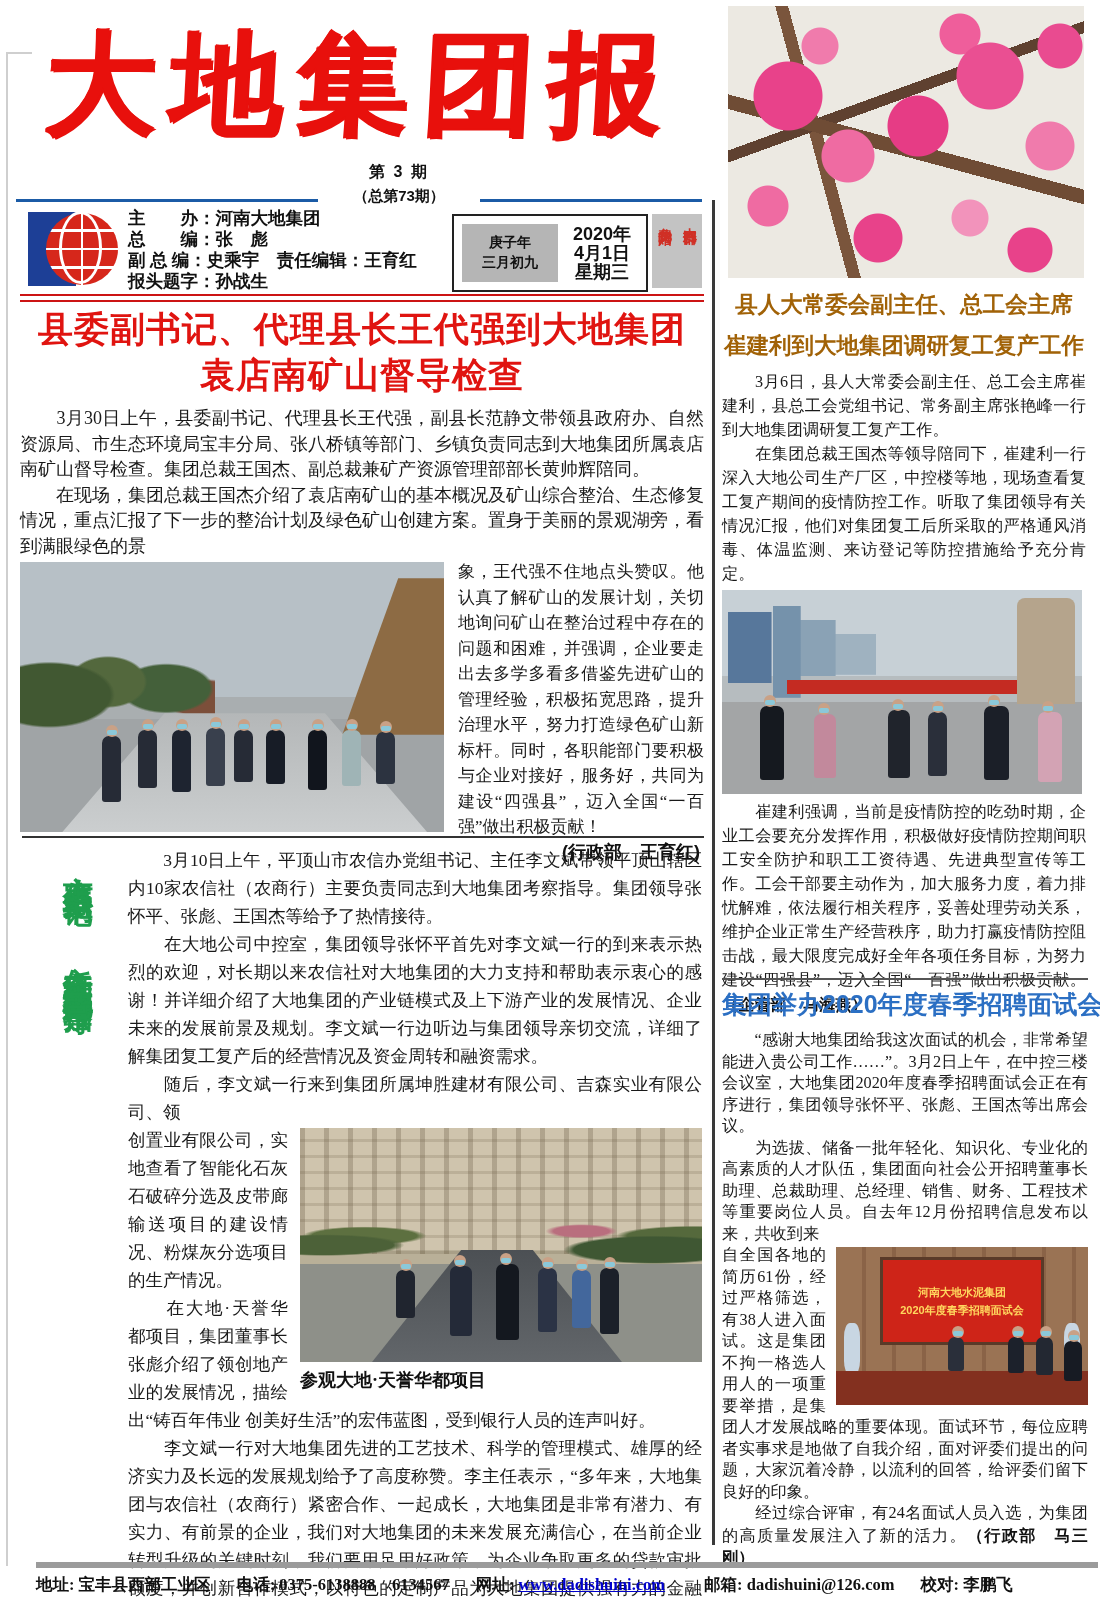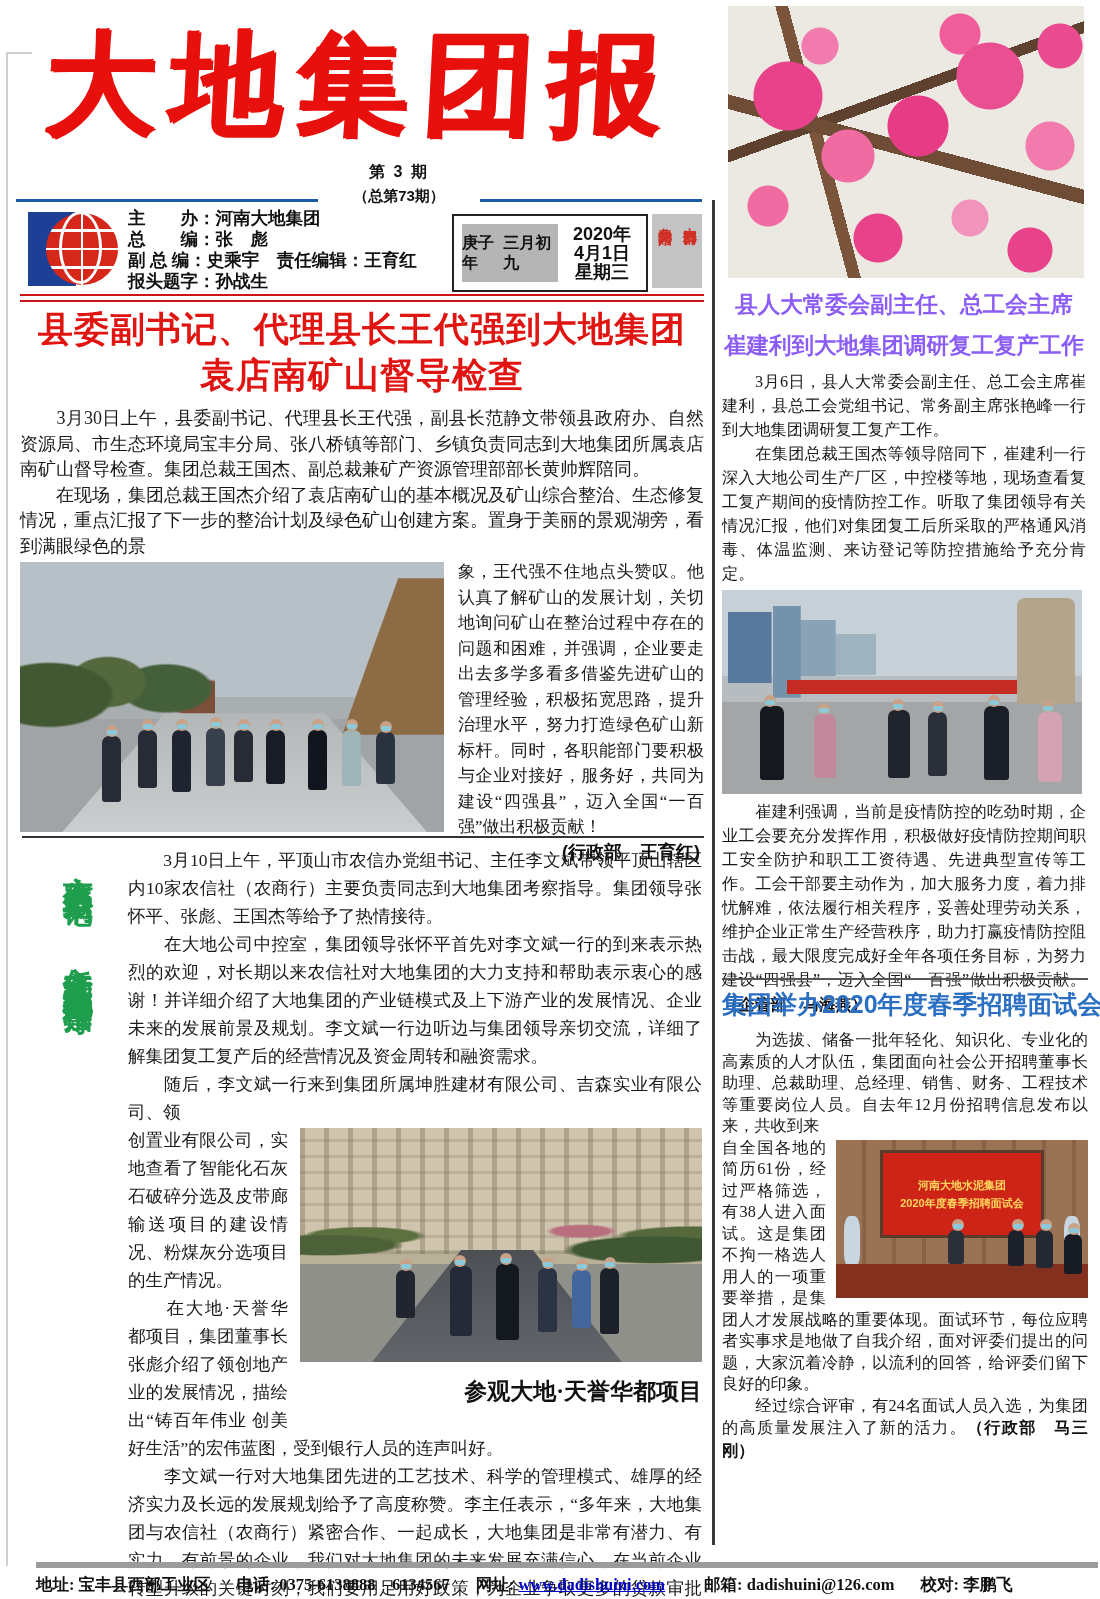--- a/index.html
+++ b/index.html
@@ -28,22 +28,22 @@
     background-image:
       linear-gradient(0deg, transparent 0 22%, #fff 22% 26%, transparent 26% 48%, #fff 48% 52%, transparent 52% 74%, #fff 74% 78%, transparent 78%),
       linear-gradient(90deg, transparent 0 48%, #fff 48% 52%, transparent 52%);}
   .globe::before{content:"";position:absolute;left:18%;top:-2px;width:60%;height:102%;
     border:3px solid #fff;border-radius:50%;box-sizing:border-box;}
 
   .mast-info{left:128px;top:208px;width:330px;font-size:17.5px;font-weight:600;line-height:21px;color:#111;}
   .mast-info div{white-space:nowrap;}
 
   .date-box{left:452px;top:214px;width:192px;height:74px;border:2px solid #222;display:flex;align-items:center;background:#fff;}
-  .lunar-box{margin-left:8px;width:96px;height:58px;background:#b5b5b5;display:flex;
-    align-items:center;justify-content:center;font-size:16px;font-weight:600;color:#111;line-height:20px;}
+  .lunar-box{margin-left:8px;width:96px;height:58px;background:#b5b5b5;display:flex;flex-direction:column;
+    align-items:center;justify-content:center;font-size:14px;font-weight:600;color:#111;line-height:20px;}
   .greg-box{flex:1;text-align:center;font-family:"Liberation Sans",sans-serif;font-size:18px;font-weight:bold;line-height:19px;color:#111;}
   .tag-box{left:652px;top:214px;width:50px;height:74px;background:#c3c3c3;display:flex;justify-content:center;gap:3px;
     padding:3px 0;box-sizing:border-box;}
   .tag-box span{writing-mode:vertical-lr;font-size:14px;font-weight:bold;color:#d03026;letter-spacing:1px;line-height:22px;}
 
   .red-double{left:20px;top:294px;width:684px;height:8px;border-top:2.5px solid #cc1414;border-bottom:2.5px solid #cc1414;box-sizing:border-box;}
 
   
   .divider-v{left:712px;top:200px;width:2.5px;height:1345px;background:#3a3a3a;}
 
@@ -89,21 +89,21 @@
                repeating-linear-gradient(0deg, rgba(96,82,58,.18) 0 3px, transparent 3px 16px);}
   .res-trees{position:absolute;left:0;top:28%;width:100%;height:40%;
     background:
      radial-gradient(ellipse at 6% 55%, #4c6138 0 13%, transparent 15%),
      radial-gradient(ellipse at 16% 45%, #5d7040 0 11%, transparent 13%),
      radial-gradient(ellipse at 88% 60%, #3f5733 0 16%, transparent 18%),
      radial-gradient(ellipse at 98% 45%, #55693c 0 12%, transparent 14%),
      radial-gradient(ellipse at 70% 40%, #b96e7e 0 7%, transparent 9%);}
   .res-path{position:absolute;left:12%;right:14%;top:52%;bottom:0;background:linear-gradient(#4c5054,#62666a);
     clip-path:polygon(38% 0,62% 0,92% 100%,8% 100%);}
-  .photo-caption{text-align:right;font-size:23px;font-weight:600;margin-top:16px;color:#111;}
+  .photo-caption{text-align:left;font-size:18px;font-weight:600;margin-top:4px;color:#111;}
 
   
   .photo-flowers{left:728px;top:6px;width:356px;height:272px;
     background-image:
       radial-gradient(circle at 60px 90px, #e8428a 0 34px, transparent 35px),
       radial-gradient(circle at 120px 150px, #ef6ba2 0 26px, transparent 27px),
       radial-gradient(circle at 190px 120px, #e63c85 0 30px, transparent 31px),
       radial-gradient(circle at 262px 70px, #ea4f92 0 33px, transparent 34px),
       radial-gradient(circle at 322px 140px, #f07bac 0 24px, transparent 25px),
       radial-gradient(circle at 40px 200px, #ef6ba2 0 20px, transparent 21px),
@@ -113,21 +113,21 @@
       radial-gradient(circle at 92px 40px, #f07bac 0 18px, transparent 19px),
       radial-gradient(circle at 232px 28px, #ef5e9b 0 20px, transparent 21px),
       radial-gradient(circle at 332px 40px, #e94b90 0 22px, transparent 23px),
       linear-gradient(15deg, transparent 0 46%, #6f4c35 46% 50%, transparent 50%),
       linear-gradient(-20deg, transparent 0 61%, #5f4130 61% 64%, transparent 64%),
       linear-gradient(75deg, transparent 0 28%, #7a553c 28% 31%, transparent 31%);
     background-color:#ece9e2;}
 
   .a3{left:722px;top:288px;width:364px;font-size:16.2px;line-height:24px;text-align:justify;color:#191919;}
   .a3 p{margin:0;}
-  .a3-head{font-family:"Liberation Sans",sans-serif;color:#8b5cf6;font-weight:900;text-align:center;
+  .a3-head{font-family:"Liberation Sans",sans-serif;color:#a16207;font-weight:900;text-align:center;
     font-size:22.5px;line-height:33px;margin-bottom:8px;white-space:nowrap;}
   .photo-factory{width:360px;height:204px;position:relative;overflow:hidden;margin:4px 0 6px 0;
     background:linear-gradient(#c7d0d6 0 42%, #b6bcbf 42% 55%, #a3a5a6 55% 100%);}
   .fac-machines{position:absolute;left:0;top:8%;width:55%;height:50%;
     background:
       linear-gradient(#57779b 0 0) 4% 20%/22% 70% no-repeat,
       linear-gradient(#7592ab 0 0) 30% 0/14% 90% no-repeat,
       linear-gradient(#8aa2b5 0 0) 48% 30%/18% 55% no-repeat,
       linear-gradient(#9fb2c0 0 0) 70% 45%/26% 40% no-repeat;}
   .fac-silo{position:absolute;right:2%;top:4%;width:16%;height:52%;background:#b5a48c;border-radius:8px 8px 0 0;}
@@ -268,20 +268,21 @@
       <div class="pf" style="left:262px;bottom:14px;height:74px;width:25px;background:#1b1f28;"></div>
       <div class="pf" style="left:316px;bottom:12px;height:70px;width:24px;background:#d3a3b4;"></div>
     </div>
     <p><span>　　崔建利强调，当前是疫情防控的吃劲时期，企业工会要充分发挥作用，积极做好疫情防控期间职工安全防护和职工工资待遇、先进典型宣传等工作。工会干部要主动作为，加大服务力度，着力排忧解难，依法履行相关程序，妥善处理劳动关系，维护企业正常生产经营秩序，助力打赢疫情防控阻击战，最大限度完成好全年各项任务目标，为努力建设“四强县”，迈入全国“一百强”做出积极贡献。</span><span class="sig">（企管部　马海燕）</span></p>
   </div>
 
   <div class="abs sep-a4"></div>
 
   <div class="abs a4">
     <div class="a4-head">集团举办2020年度春季招聘面试会</div>
+    <p>　　“感谢大地集团给我这次面试的机会，非常希望能进入贵公司工作……”。3月2日上午，在中控三楼会议室，大地集团2020年度春季招聘面试会正在有序进行，集团领导张怀平、张彪、王国杰等出席会议。</p>
     <p>　　为选拔、储备一批年轻化、知识化、专业化的高素质的人才队伍，集团面向社会公开招聘董事长助理、总裁助理、总经理、销售、财务、工程技术等重要岗位人员。自去年12月份招聘信息发布以来，共收到来</p>
     <div class="photo-meeting">
       <div class="meet-screen">
         <span>河南大地水泥集团</span>
         <span>2020年度春季招聘面试会</span>
       </div>
       <div class="meet-vase" style="left:8px;"></div>
       <div class="meet-vase" style="right:8px;"></div>
       <div class="meet-table"></div>
       <div class="pf" style="left:112px;bottom:34px;height:34px;width:16px;background:#2a2f3a;"></div>

